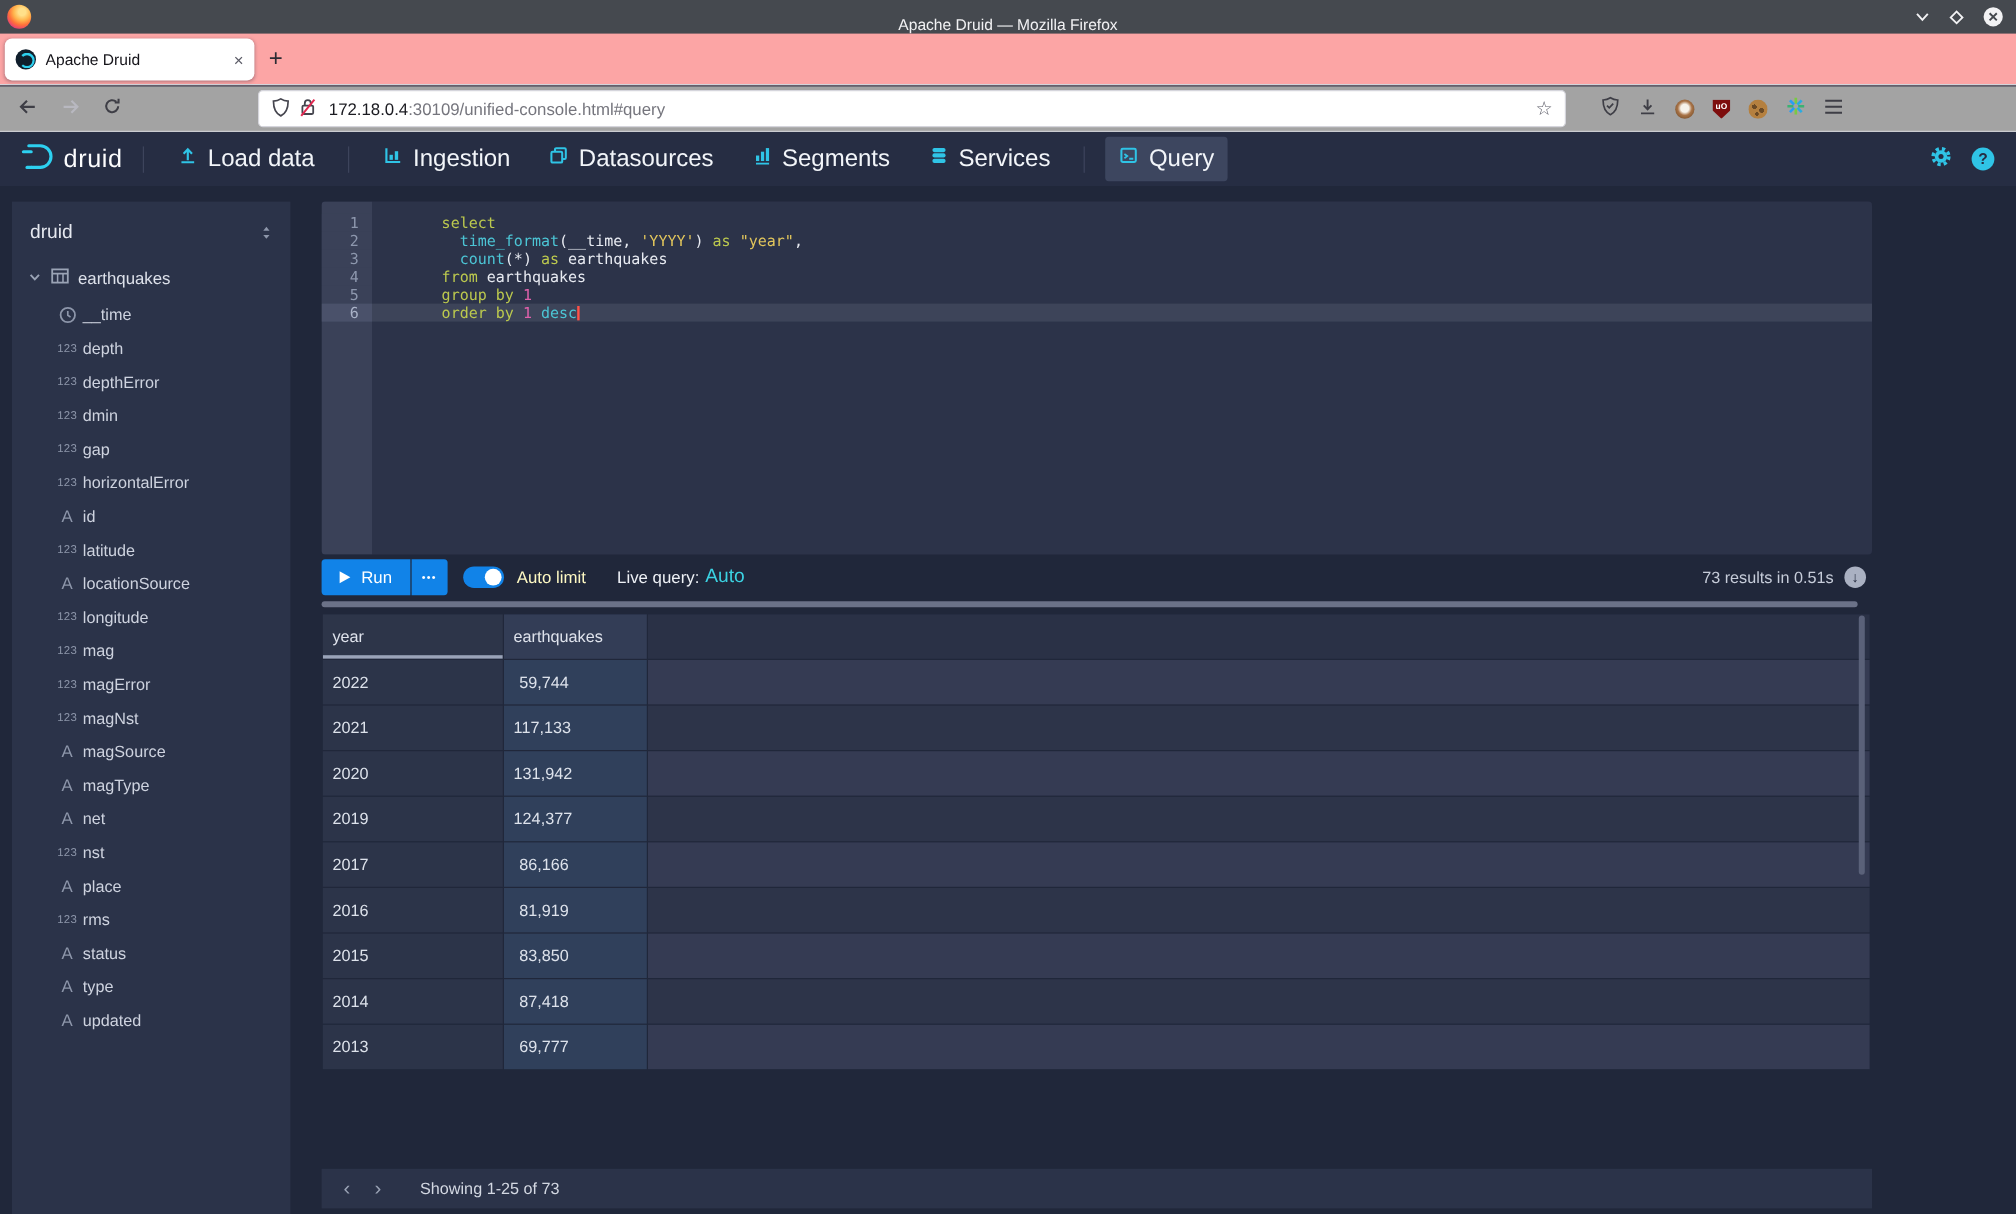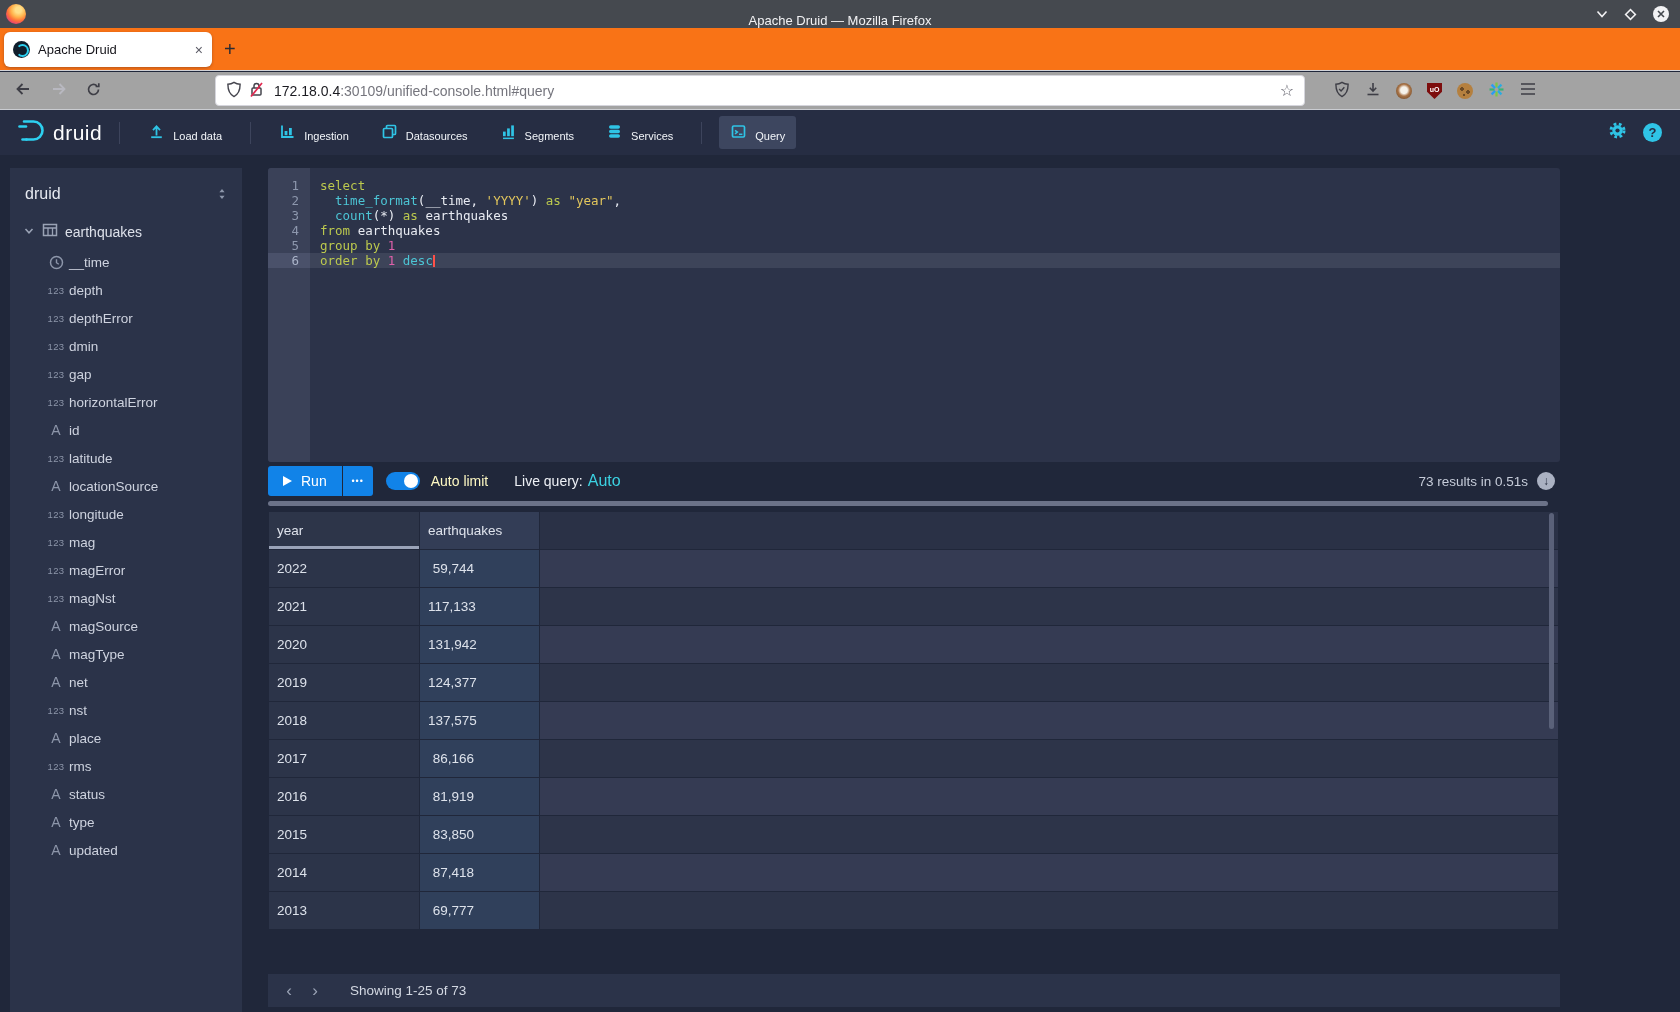--- a/index.html
+++ b/index.html
@@ -8,21 +8,21 @@
 
   
   .titlebar { position:absolute; top:0; left:0; right:0; height:40px; background:#45494f;
               display:flex; align-items:center; color:#f2f2f4; font-size:13px; }
   .ff-logo { position:absolute; left:6px; top:4px; width:20px; height:20px; border-radius:50%;
              background:radial-gradient(circle at 62% 30%, #ffe08a 0 16%, #ffb44c 38%, #ff7139 58%, #e13680 82%, #9059ff 100%); }
   .title-text { margin:0 auto; }
   .win-controls { position:absolute; right:10px; top:0; height:28px; display:flex; align-items:center; gap:15px; }
   .win-controls span { display:inline-flex; }
 
-  .tabbar { position:absolute; top:28px; left:0; right:0; height:43px; background:#f97316; border-bottom:1px solid #d2d4da; }
+  .tabbar { position:absolute; top:28px; left:0; right:0; height:43px; background:#fca5a5; border-bottom:1px solid #d2d4da; }
   .tab { position:absolute; left:4px; top:4px; width:208px; height:35px; background:#ffffff; border-radius:6px;
          box-shadow:0 1px 3px rgba(20,20,40,.3); display:flex; align-items:center; padding:0 9px; font-size:13px; color:#15141a; }
   .favicon { width:17px; height:17px; border-radius:50%; background:#101e2c; margin-right:8px; position:relative; flex:0 0 17px;}
   .favicon::after { content:""; position:absolute; left:3px; top:3px; width:9px; height:9px; border-radius:50%;
                     border:2px solid #2dd0f0; border-left-color:transparent; }
   .tab-title { flex:1; overflow:hidden; white-space:nowrap; }
   .tab-close { color:#5b5b66; font-size:14px; padding-left:6px; }
   .new-tab { position:absolute; left:224px; top:8px; font-size:20px; color:#2b2b33; line-height:26px; }
 
   .toolbar { position:absolute; top:72px; left:0; right:0; height:38px; background:#a3a3a3; border-bottom:1px solid #caccd1; }
@@ -40,21 +40,21 @@
   .ext-cookie { width:16px; height:16px; border-radius:50%; background:#b5803f;
                 background-image:radial-gradient(circle 2px at 5px 6px, #6b4a26 98%, transparent), radial-gradient(circle 2px at 11px 9px, #6b4a26 98%, transparent), radial-gradient(circle 1.5px at 7px 12px, #6b4a26 98%, transparent); }
 
   
   .druid-nav { position:absolute; top:110px; left:0; right:0; height:45px; background:#262d43;
                display:flex; align-items:center; color:#f2f5f9; }
   .logo-box { display:flex; align-items:center; gap:7px; margin-left:16px; }
   .logo-text { font-size:21px; font-weight:500; letter-spacing:.5px; color:#fdfdfe; }
   .nav-sep { width:1px; height:22px; background:#3d445c; margin:0 17px; }
   #nav-items { display:flex; align-items:center; }
-  .nav-item { display:flex; align-items:flex-end; gap:8px; padding:7px 11px; margin-right:10px; border-radius:3px; font-size:11px; cursor:pointer; }
+  .nav-item { display:flex; align-items:flex-start; gap:8px; padding:7px 11px; margin-right:10px; border-radius:3px; font-size:20px; cursor:pointer; }
   .nav-item.active { background:#3d465f; margin-right:0; }
   .sep-before { width:1px; height:22px; background:#3d445c; margin:0 17px 0 7px; }
   .nav-right { margin-left:auto; margin-right:18px; display:flex; align-items:center; gap:16px; }
   .help-circle { width:19px; height:19px; border-radius:50%; background:#2fc4e6; color:#262d43;
                  font-size:13px; font-weight:bold; display:flex; align-items:center; justify-content:center; }
 
   
   .sidebar { position:absolute; left:10px; top:168px; width:232px; bottom:0; background:#2b3349; }
   .schema-header { display:flex; align-items:center; padding:17px 14px 12px 15px; font-size:16px; color:#e6e9f0; }
   .schema-sort { margin-left:auto; display:inline-flex; }
@@ -67,21 +67,21 @@
   
   .main { position:absolute; left:268px; top:168px; width:1292px; }
   .editor { position:relative; height:294px; background:#2c3349; border-radius:3px; overflow:hidden;
             font-family:"DejaVu Sans Mono", monospace; font-size:12.5px; line-height:15px; cursor:text; }
   .gutter-bg { position:absolute; left:0; top:0; bottom:0; width:42px; background:#3a4158; }
   #code { position:relative; padding-top:10px; }
   .code-line { display:flex; }
   .code-line.active { background:#3d4459; }
   .ln { flex:0 0 42px; text-align:right; padding-right:11px; color:#8d97ad; background:#3a4158; }
   .code-line.active .ln { background:#4a516a; color:#aab3c8; }
-  .code-text { padding-left:10px; white-space:pre; color:#e8ebf2; }
+  .code-text { padding-left:10px; white-space:pre; color:#e8ebf2;margin-left:48px; }
   .tk-kw { color:#bcc94e; } .tk-fn { color:#4cc5d5; } .tk-str { color:#e2c65c; }
   .tk-num { color:#df61ab; } .tk-pl { color:#e8ebf2; }
   .cursor { display:inline-block; width:2px; height:12px; background:#ff5148; vertical-align:-2px; }
 
   
   .runbar { height:32px; margin-top:3px; display:flex; align-items:center; }
   .btn-run { display:flex; align-items:center; gap:9px; background:#1183e8; color:#fff; height:30px;
              padding:0 15px; border-radius:3px 0 0 3px; font-size:14px; cursor:pointer; }
   .play-tri { width:0; height:0; border-left:9px solid #fff; border-top:5px solid transparent; border-bottom:5px solid transparent; }
   .btn-more { background:#1183e8; height:30px; width:30px; border-radius:0 3px 3px 0; margin-left:1px; color:#fff;
@@ -516,25 +516,20 @@
               <td class="c-year col-year">2020</td>
               <td class="c-num col-num"><span class="numv">131,942</span></td>
               <td class="c-fill col-fill"></td>
             </tr>
             <tr>
               <td class="c-year col-year">2019</td>
               <td class="c-num col-num"><span class="numv">124,377</span></td>
               <td class="c-fill col-fill"></td>
             </tr>
             <tr>
-              <td class="c-year col-year">2018</td>
-              <td class="c-num col-num"><span class="numv">137,575</span></td>
-              <td class="c-fill col-fill"></td>
-            </tr>
-            <tr>
               <td class="c-year col-year">2017</td>
               <td class="c-num col-num"><span class="numv">86,166</span></td>
               <td class="c-fill col-fill"></td>
             </tr>
             <tr>
               <td class="c-year col-year">2016</td>
               <td class="c-num col-num"><span class="numv">81,919</span></td>
               <td class="c-fill col-fill"></td>
             </tr>
             <tr>

